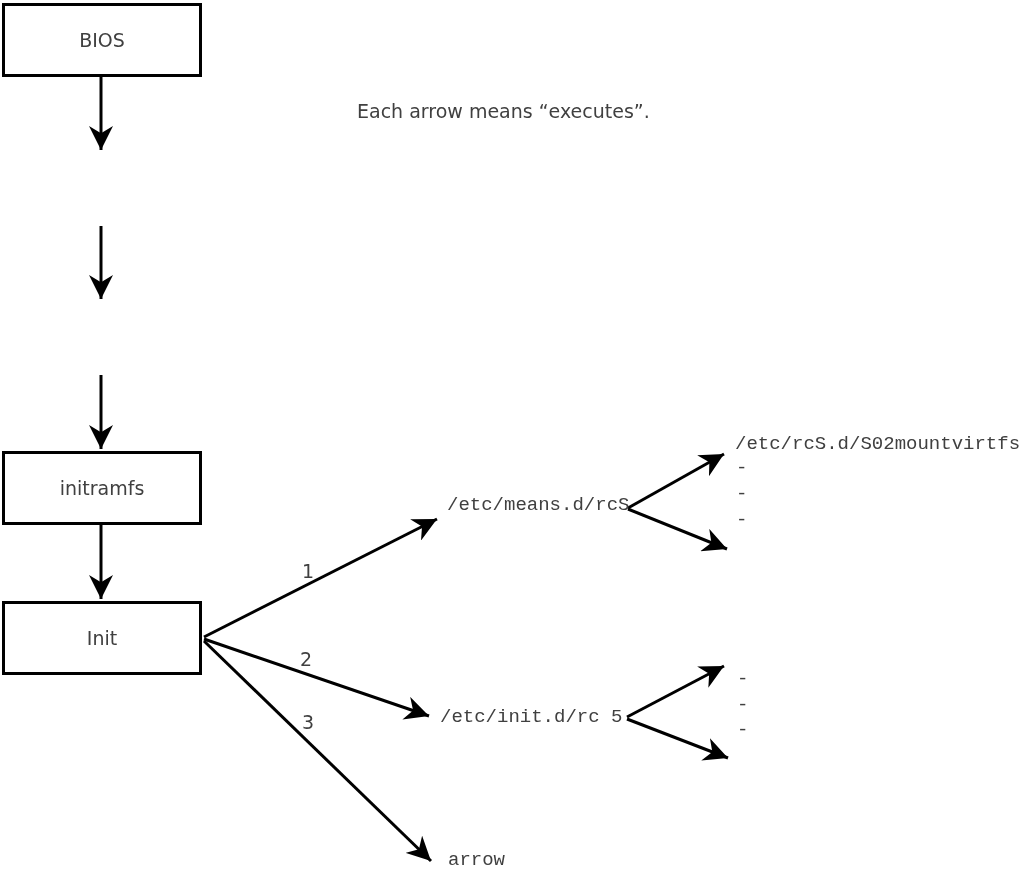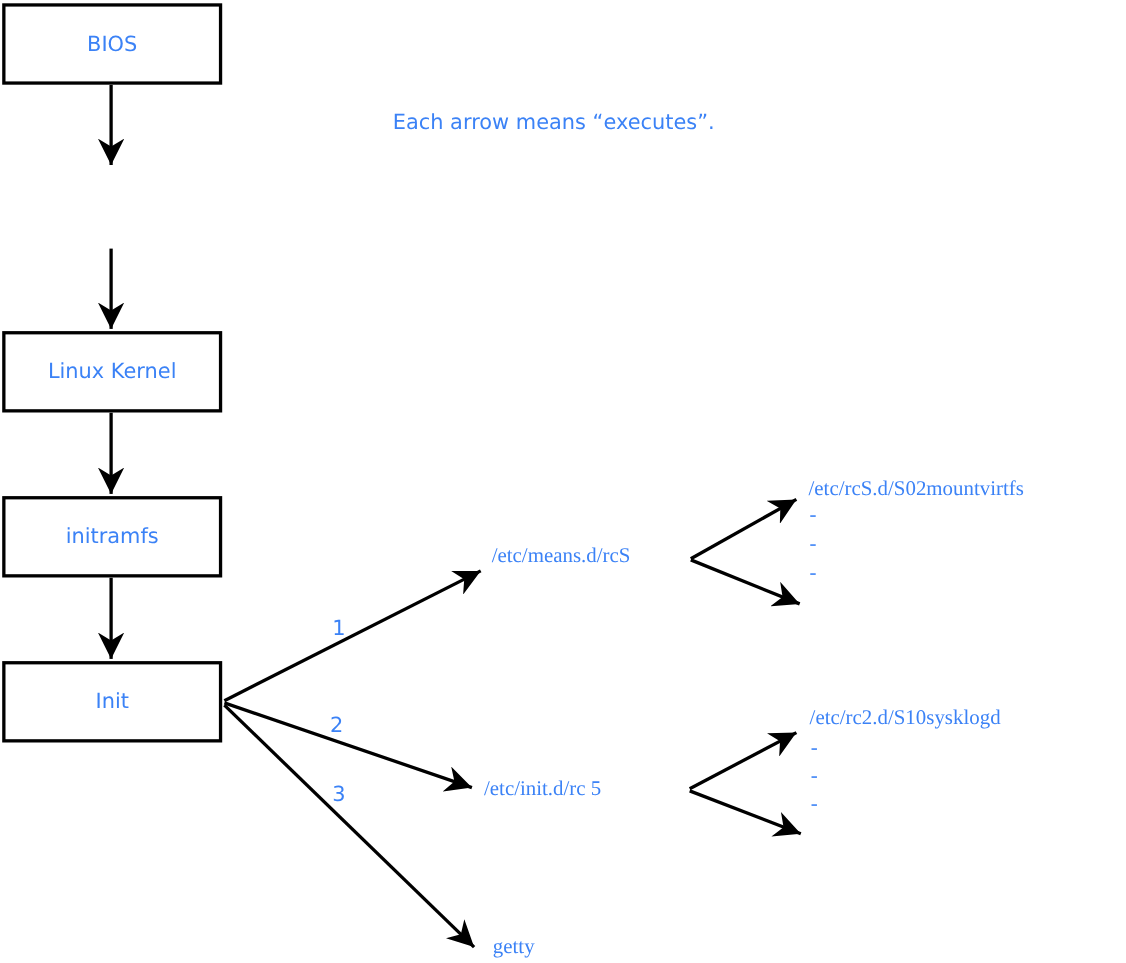--- a/index.html
+++ b/index.html
@@ -7,21 +7,21 @@
     padding: 0;
     background: #ffffff;
   }
   .stage {
     position: relative;
     width: 1024px;
     height: 875px;
     background: #ffffff;
     overflow: hidden;
     font-family: "DejaVu Sans", sans-serif;
-    color: #3b82f6;
+    color: #404040;
   }
   .lines {
     position: absolute;
     left: 0;
     top: 0;
   }
   .lines line {
     stroke: #000000;
     stroke-width: 3;
   }
@@ -43,21 +43,21 @@
   .caption {
     position: absolute;
     left: 357px;
     top: 100px;
     font-size: 19px;
     line-height: 22px;
     white-space: nowrap;
   }
   .mono {
     position: absolute;
-    font-family: Liberation Serif, serif;
+    font-family: Liberation Mono, monospace;
     font-size: 19px;
     line-height: 19px;
     white-space: pre;
   }
   .num {
     position: absolute;
     font-size: 19px;
     line-height: 19px;
   }
 </style>
@@ -81,43 +81,39 @@
     <line x1="204" y1="641" x2="431" y2="861" marker-end="url(#ah)"></line>
     <line x1="628" y1="508" x2="724" y2="454" marker-end="url(#ah)"></line>
     <line x1="628" y1="509" x2="727" y2="549" marker-end="url(#ah)"></line>
     <line x1="627" y1="717" x2="724" y2="666" marker-end="url(#ah)"></line>
     <line x1="627" y1="719" x2="728" y2="758" marker-end="url(#ah)"></line>
   </svg>
 
   <div class="box" style="top:3px">
       <span>BIOS</span>
     </div>
-  <div class="box" style="top:301px">
-      <span>Linux Kernel</span>
-    </div>
   <div class="box" style="top:451px">
       <span>initramfs</span>
     </div>
   <div class="box" style="top:601px">
       <span>Init</span>
     </div>
 
   <div class="caption">Each arrow means “executes”.</div>
 
   <div class="num" style="left:302px; top:562px">1</div>
   <div class="num" style="left:300px; top:650px">2</div>
   <div class="num" style="left:302px; top:713px">3</div>
 
   <div class="mono" style="left:447px; top:496px">/etc/means.d/rcS</div>
   <div class="mono" style="left:440px; top:708px">/etc/init.d/rc 5</div>
-  <div class="mono" style="left:448px; top:851px">getty</div>
+  <div class="mono" style="left:448px; top:851px">arrow</div>
 
   <div class="mono" style="left:735px; top:435px">/etc/rcS.d/S02mountvirtfs</div>
   <div class="mono" style="left:736px; top:459px">-</div>
   <div class="mono" style="left:736px; top:485px">-</div>
   <div class="mono" style="left:736px; top:511px">-</div>
 
-  <div class="mono" style="left:736px; top:643px">/etc/rc2.d/S10sysklogd</div>
   <div class="mono" style="left:737px; top:670px">-</div>
   <div class="mono" style="left:737px; top:696px">-</div>
   <div class="mono" style="left:737px; top:721px">-</div>
 
 </div>
 
 </body></html>

